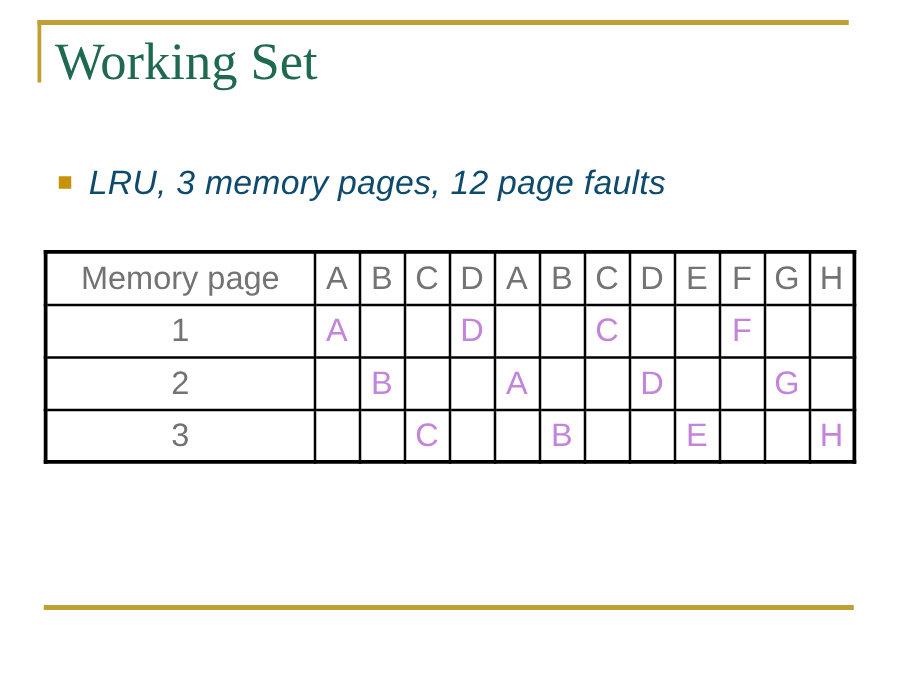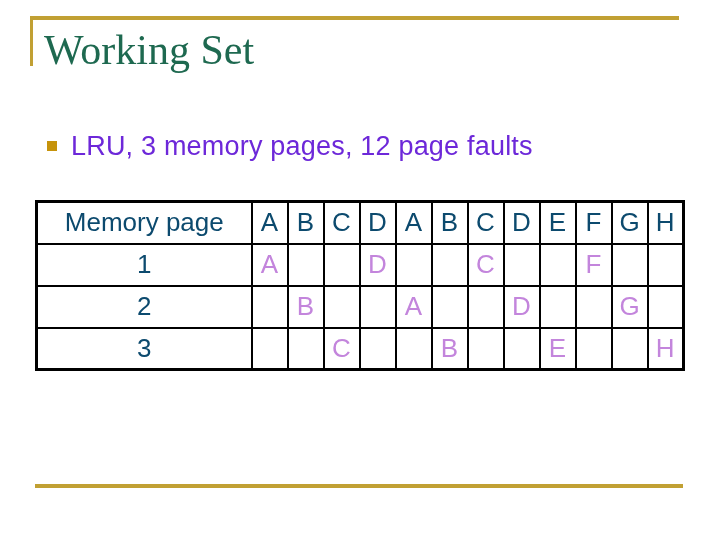--- a/index.html
+++ b/index.html
@@ -19,36 +19,36 @@
   .title {
     position: absolute; left: 44px; top: 29px;
     font-family: "Liberation Serif", serif;
     font-weight: normal;
     font-size: 42px; line-height: 1;
     color: var(--title-green, #1E6950);
   }
 
   .bullet-row { position: absolute; left: 47px; top: 130px; display: flex; align-items: center; }
   .bullet-marker { width: 10px; height: 10px; background: var(--bullet-gold, #C6930B); margin-right: 14px; flex: none; }
-  .bullet-text { font-size: 27px; line-height: 1.2; color: #6d28d9; letter-spacing: 0.2px; }
+  .bullet-text { font-size: 27px; line-height: 1.2; color: #0c4a6e; letter-spacing: 0.2px; font-style: italic; }
 
   table.ws {
     position: absolute; left: 35px; top: 200px;
     border-collapse: collapse; table-layout: fixed;
     border: 3px solid #000;
     background: #fff;
   }
   table.ws td {
     border: 2px solid #000;
     height: 42px;
     padding: 0;
     text-align: center;
     vertical-align: middle;
     font-size: 26px;
-    color: #0c4a6e;
+    color: #737373;
     overflow: hidden;
   }
   table.ws td.lbl  { font-size: 26px; }
   table.ws td.cell { color: var(--purple, #C385DC); }
 </style>
 </head>
 <body>
 
 <div class="slide">
 

